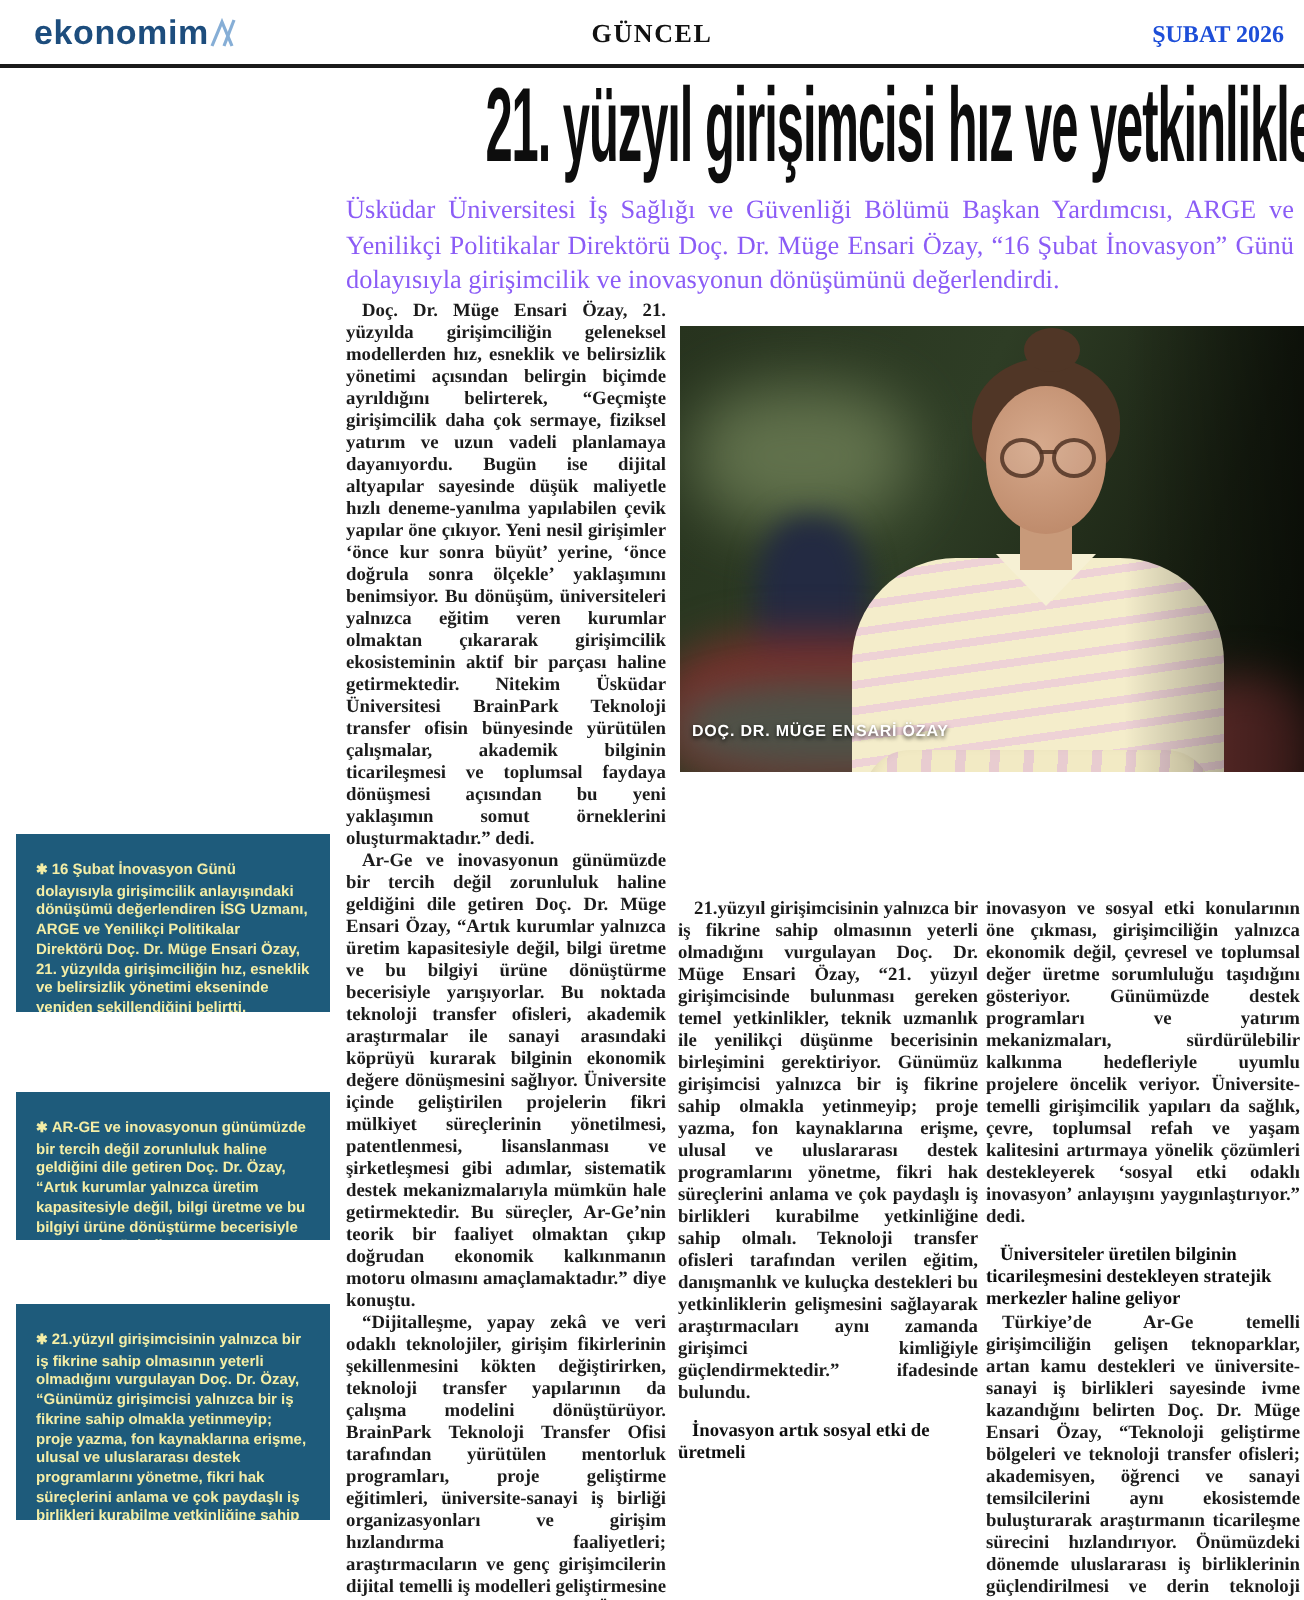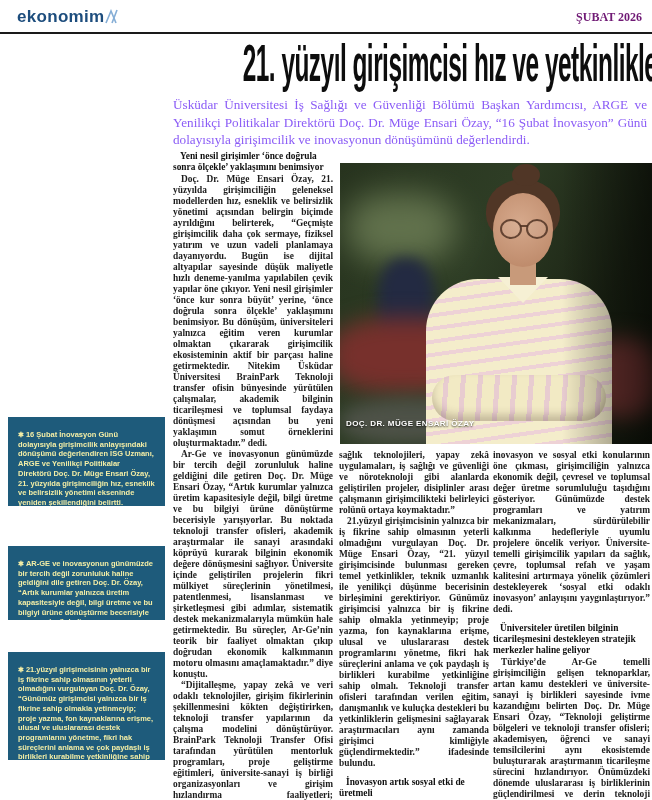--- a/index.html
+++ b/index.html
@@ -5,21 +5,21 @@
   html,body{margin:0;padding:0;background:#e8e8e8;}
   .page{position:relative;width:652px;height:800px;background:#ffffff;overflow:hidden;
         font-family:"Liberation Serif",serif;color:#1c1c1c;}
   
   .masthead{position:absolute;left:0;top:0;width:652px;height:32px;border-bottom:2px solid #1a1a1a;}
   .brand{position:absolute;left:17px;top:7px;font-family:"Liberation Sans",sans-serif;
          font-weight:bold;font-size:17px;letter-spacing:.3px;color:#1d4d7d;}
   .brand .zig{display:inline-block;vertical-align:-2px;margin-left:1px;}
   .section{position:absolute;left:0;right:0;top:9px;text-align:center;font-weight:bold;
            font-size:13px;letter-spacing:.8px;color:#111;}
-  .date{position:absolute;right:10px;top:10px;font-weight:bold;font-size:12px;color:#701a75;}
+  .date{position:absolute;right:10px;top:10px;font-weight:bold;font-size:12px;color:#1d4ed8;}
   
   .headline{position:absolute;left:0;top:34px;width:652px;height:58px;margin:0;text-align:center;
             line-height:58px;white-space:nowrap;}
   .hl-inner{display:inline-block;font-family:"Liberation Sans",sans-serif;font-weight:bold;
             font-size:47px;letter-spacing:-1px;color:#0d0d0d;transform:scale(.52,1.12);
             transform-origin:50% 55%;}
   
   .deck{position:absolute;left:173px;top:96px;width:474px;margin:0;font-weight:normal;
         font-size:13.2px;line-height:1.33;text-align:justify;color:#8b5cf6;}
   
@@ -35,21 +35,21 @@
   .c1{left:173px;top:151px;width:160px;}
   .c2{left:339px;top:450px;width:150px;}
   .c3{left:493px;top:450px;width:157px;}
   .col p{margin:0;font-weight:bold;}
   .col .p{text-indent:8px;}
   .col .noind{text-indent:0;}
   .col .h{font-family:"Liberation Serif",serif;font-weight:bold;margin:8px 0 1px;
           text-indent:7px;text-align:left;color:#0f0f0f;}
   .col .h.first{margin-top:0;}
   
-  .photo{position:absolute;left:340px;top:163px;width:312px;height:281px;margin:0;
+  .photo{position:absolute;left:340px;top:163px;width:312px;height:223px;margin:0;
          background:linear-gradient(115deg,#27331e 0%,#2e3d25 40%,#1a2213 75%,#12180d 100%);
          overflow:hidden;}
   .photo .blob{position:absolute;border-radius:40%;}
   .ph-light{left:6px;top:30px;width:110px;height:70px;background:#6f8057;filter:blur(16px);opacity:.8;}
   .ph-person-bg{left:38px;top:95px;width:56px;height:95px;background:#232a42;filter:blur(7px);}
   .ph-tables{left:-10px;top:155px;width:150px;height:75px;background:#77302c;filter:blur(11px);}
   .ph-floor{left:0;bottom:0;width:170px;height:45px;background:#4e5248;filter:blur(9px);border-radius:0;}
   .ph-chair-r{right:-6px;top:175px;width:70px;height:80px;background:#6e3330;filter:blur(11px);}
   .ph-vign{position:absolute;right:0;top:0;width:90px;height:100%;
            background:linear-gradient(to left,rgba(0,0,0,.5),rgba(0,0,0,0));}
@@ -84,20 +84,21 @@
 </head>
 <body>
 
 <div class="page">
 
   <header class="masthead">
     <div class="brand"><span>ekonomim</span><span class="zig"><svg width="13" height="15" viewBox="0 0 13 15">
             <polyline points="1,14 6,2 11,14" fill="none" stroke="#86aed6" stroke-width="1.6"></polyline>
             <line x1="7" y1="14" x2="12" y2="1" stroke="#86aed6" stroke-width="1.6"></line>
           </svg></span></div>
+    <div class="section">GÜNCEL</div>
     <div class="date">ŞUBAT 2026</div>
   </header>
 
   <h1 class="headline"><span class="hl-inner">21. yüzyıl girişimcisi hız ve yetkinlikle yarışıyor!</span></h1>
 
   <p class="deck">Üsküdar Üniversitesi İş Sağlığı ve Güvenliği Bölümü Başkan Yardımcısı, ARGE ve Yenilikçi Politikalar Direktörü Doç. Dr. Müge Ensari Özay, “16 Şubat İnovasyon” Günü dolayısıyla girişimcilik ve inovasyonun dönüşümünü değerlendirdi.</p>
 
   <aside>
     <div class="note n1"><span class="bullet">✱</span><span>16 Şubat İnovasyon Günü dolayısıyla girişimcilik anlayışındaki dönüşümü değerlendiren İSG Uzmanı, ARGE ve Yenilikçi Politikalar Direktörü Doç. Dr. Müge Ensari Özay, 21. yüzyılda girişimciliğin hız, esneklik ve belirsizlik yönetimi ekseninde yeniden şekillendiğini belirtti.</span></div>
     <div class="note n2"><span class="bullet">✱</span><span>AR-GE ve inovasyonun günümüzde bir tercih değil zorunluluk haline geldiğini dile getiren Doç. Dr. Özay, “Artık kurumlar yalnızca üretim kapasitesiyle değil, bilgi üretme ve bu bilgiyi ürüne dönüştürme becerisiyle yarışıyorlar.” dedi.</span></div>
@@ -120,28 +121,26 @@
     <div class="ph-glasses">
         <i class="l"></i>
         <i class="r"></i>
         <b></b>
       </div>
     <div class="ph-vign"></div>
     <figcaption class="caption">DOÇ. DR. MÜGE ENSARİ ÖZAY</figcaption>
   </figure>
 
   <div class="col c1">
-    <p class="h first">Yeni nesil girişimler ‘önce doğrula sonra ölçekle’ yaklaşımını benimsiyor</p>
     <p class="p">Doç. Dr. Müge Ensari Özay, 21. yüzyılda girişimciliğin geleneksel modellerden hız, esneklik ve belirsizlik yönetimi açısından belirgin biçimde ayrıldığını belirterek, “Geçmişte girişimcilik daha çok sermaye, fiziksel yatırım ve uzun vadeli planlamaya dayanıyordu. Bugün ise dijital altyapılar sayesinde düşük maliyetle hızlı deneme-yanılma yapılabilen çevik yapılar öne çıkıyor. Yeni nesil girişimler ‘önce kur sonra büyüt’ yerine, ‘önce doğrula sonra ölçekle’ yaklaşımını benimsiyor. Bu dönüşüm, üniversiteleri yalnızca eğitim veren kurumlar olmaktan çıkararak girişimcilik ekosisteminin aktif bir parçası haline getirmektedir. Nitekim Üsküdar Üniversitesi BrainPark Teknoloji transfer ofisin bünyesinde yürütülen çalışmalar, akademik bilginin ticarileşmesi ve toplumsal faydaya dönüşmesi açısından bu yeni yaklaşımın somut örneklerini oluşturmaktadır.” dedi.</p>
     <p class="p">Ar-Ge ve inovasyonun günümüzde bir tercih değil zorunluluk haline geldiğini dile getiren Doç. Dr. Müge Ensari Özay, “Artık kurumlar yalnızca üretim kapasitesiyle değil, bilgi üretme ve bu bilgiyi ürüne dönüştürme becerisiyle yarışıyorlar. Bu noktada teknoloji transfer ofisleri, akademik araştırmalar ile sanayi arasındaki köprüyü kurarak bilginin ekonomik değere dönüşmesini sağlıyor. Üniversite içinde geliştirilen projelerin fikri mülkiyet süreçlerinin yönetilmesi, patentlenmesi, lisanslanması ve şirketleşmesi gibi adımlar, sistematik destek mekanizmalarıyla mümkün hale getirmektedir. Bu süreçler, Ar-Ge’nin teorik bir faaliyet olmaktan çıkıp doğrudan ekonomik kalkınmanın motoru olmasını amaçlamaktadır.” diye konuştu.</p>
     <p class="p">“Dijitalleşme, yapay zekâ ve veri odaklı teknolojiler, girişim fikirlerinin şekillenmesini kökten değiştirirken, teknoloji transfer yapılarının da çalışma modelini dönüştürüyor. BrainPark Teknoloji Transfer Ofisi tarafından yürütülen mentorluk programları, proje geliştirme eğitimleri, üniversite-sanayi iş birliği organizasyonları ve girişim hızlandırma faaliyetleri; araştırmacıların ve genç girişimcilerin dijital temelli iş modelleri geliştirmesine olanak tanımaktadır. Üsküdar Üniversitesinde veri analitiği,</p>
   </div>
 
   <div class="col c2">
-    <p class="p noind">sağlık teknolojileri, yapay zekâ uygulamaları, iş sağlığı ve güvenliği ve nöroteknoloji gibi alanlarda geliştirilen projeler, disiplinler arası çalışmanın girişimcilikteki belirleyici rolünü ortaya koymaktadır.”</p>
     <p class="p">21.yüzyıl girişimcisinin yalnızca bir iş fikrine sahip olmasının yeterli olmadığını vurgulayan Doç. Dr. Müge Ensari Özay, “21. yüzyıl girişimcisinde bulunması gereken temel yetkinlikler, teknik uzmanlık ile yenilikçi düşünme becerisinin birleşimini gerektiriyor. Günümüz girişimcisi yalnızca bir iş fikrine sahip olmakla yetinmeyip; proje yazma, fon kaynaklarına erişme, ulusal ve uluslararası destek programlarını yönetme, fikri hak süreçlerini anlama ve çok paydaşlı iş birlikleri kurabilme yetkinliğine sahip olmalı. Teknoloji transfer ofisleri tarafından verilen eğitim, danışmanlık ve kuluçka destekleri bu yetkinliklerin gelişmesini sağlayarak araştırmacıları aynı zamanda girişimci kimliğiyle güçlendirmektedir.” ifadesinde bulundu.</p>
     <p class="h">İnovasyon artık sosyal etki de üretmeli</p>
 
   </div>
 
   <div class="col c3">
     <p class="p noind">inovasyon ve sosyal etki konularının öne çıkması, girişimciliğin yalnızca ekonomik değil, çevresel ve toplumsal değer üretme sorumluluğu taşıdığını gösteriyor. Günümüzde destek programları ve yatırım mekanizmaları, sürdürülebilir kalkınma hedefleriyle uyumlu projelere öncelik veriyor. Üniversite-temelli girişimcilik yapıları da sağlık, çevre, toplumsal refah ve yaşam kalitesini artırmaya yönelik çözümleri destekleyerek ‘sosyal etki odaklı inovasyon’ anlayışını yaygınlaştırıyor.” dedi.</p>
     <p class="h">Üniversiteler üretilen bilginin ticarileşmesini destekleyen stratejik merkezler haline geliyor</p>
     <p class="p">Türkiye’de Ar-Ge temelli girişimciliğin gelişen teknoparklar, artan kamu destekleri ve üniversite-sanayi iş birlikleri sayesinde ivme kazandığını belirten Doç. Dr. Müge Ensari Özay, “Teknoloji geliştirme bölgeleri ve teknoloji transfer ofisleri; akademisyen, öğrenci ve sanayi temsilcilerini aynı ekosistemde buluşturarak araştırmanın ticarileşme sürecini hızlandırıyor. Önümüzdeki dönemde uluslararası iş birliklerinin güçlendirilmesi ve derin teknoloji alanlarına yapılan yatırımların artmasıyla, üniversiteler yalnızca bilginin üretildiği değil, aynı zamanda üretilen bilginin ticarileşmesini destekleyen stratejik merkezler haline gelmektedir.” şeklinde sözlerini tamamladı.</p>
   </div>

